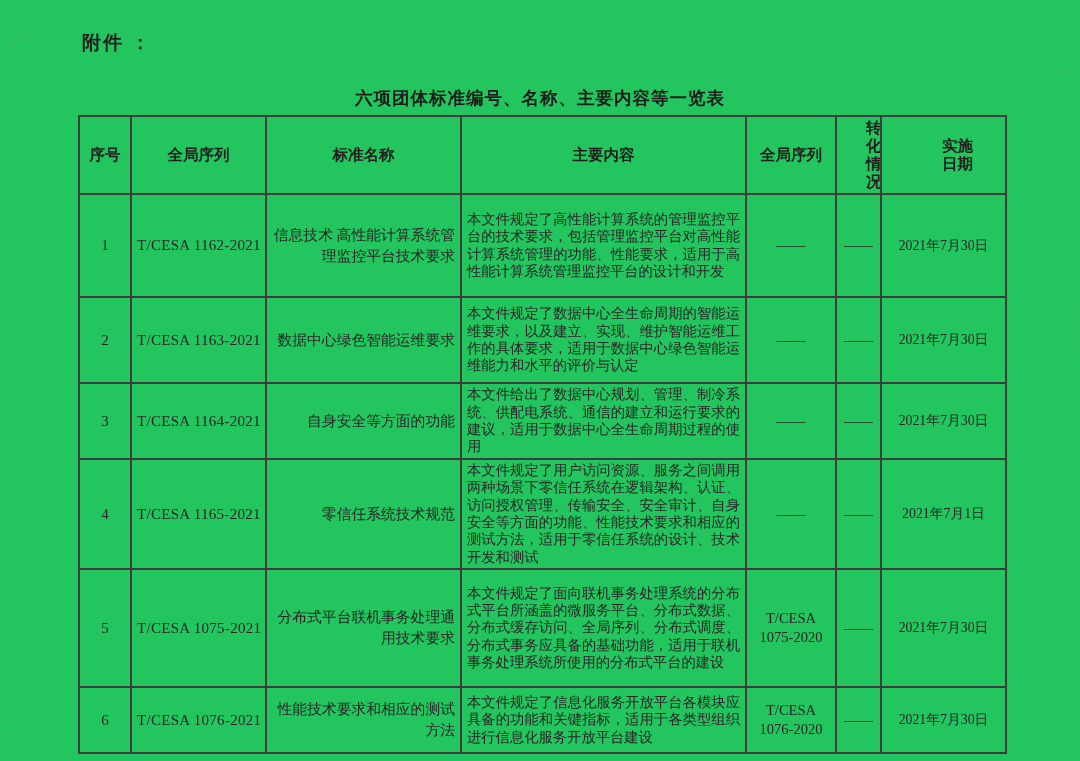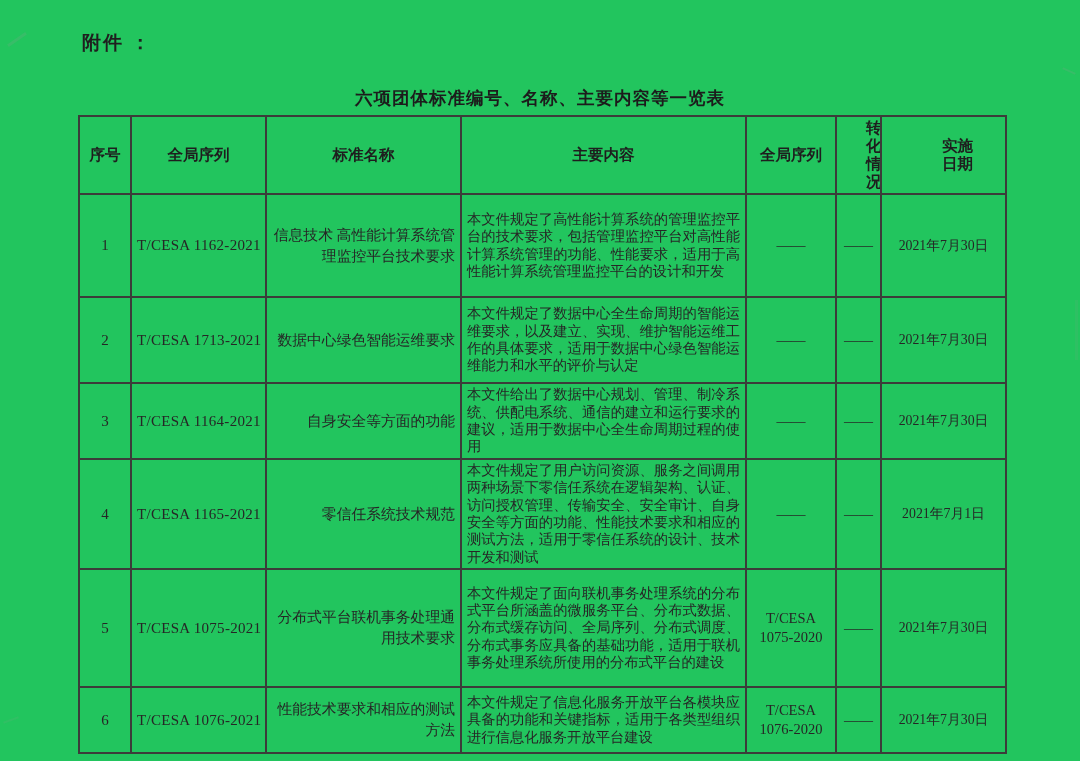--- a/index.html
+++ b/index.html
@@ -107,21 +107,21 @@
     <td class="c-no">T/CESA 1162-2021</td>
     <td class="c-name">信息技术 高性能计算系统管理监控平台技术要求</td>
     <td class="c-content">本文件规定了高性能计算系统的管理监控平台的技术要求，包括管理监控平台对高性能计算系统管理的功能、性能要求，适用于高性能计算系统管理监控平台的设计和开发</td>
     <td class="c-replaced">——</td>
     <td class="c-conv">——</td>
     <td class="c-date">2021年7月30日</td>
   </tr>
 
   <tr>
     <td class="c-index">2</td>
-    <td class="c-no">T/CESA 1713-2021</td>
+    <td class="c-no">T/CESA 1163-2021</td>
     <td class="c-name">数据中心绿色智能运维要求</td>
     <td class="c-content">本文件规定了数据中心全生命周期的智能运维要求，以及建立、实现、维护智能运维工作的具体要求，适用于数据中心绿色智能运维能力和水平的评价与认定</td>
     <td class="c-replaced">——</td>
     <td class="c-conv">——</td>
     <td class="c-date">2021年7月30日</td>
   </tr>
 
   <tr>
     <td class="c-index">3</td>
     <td class="c-no">T/CESA 1164-2021</td>

